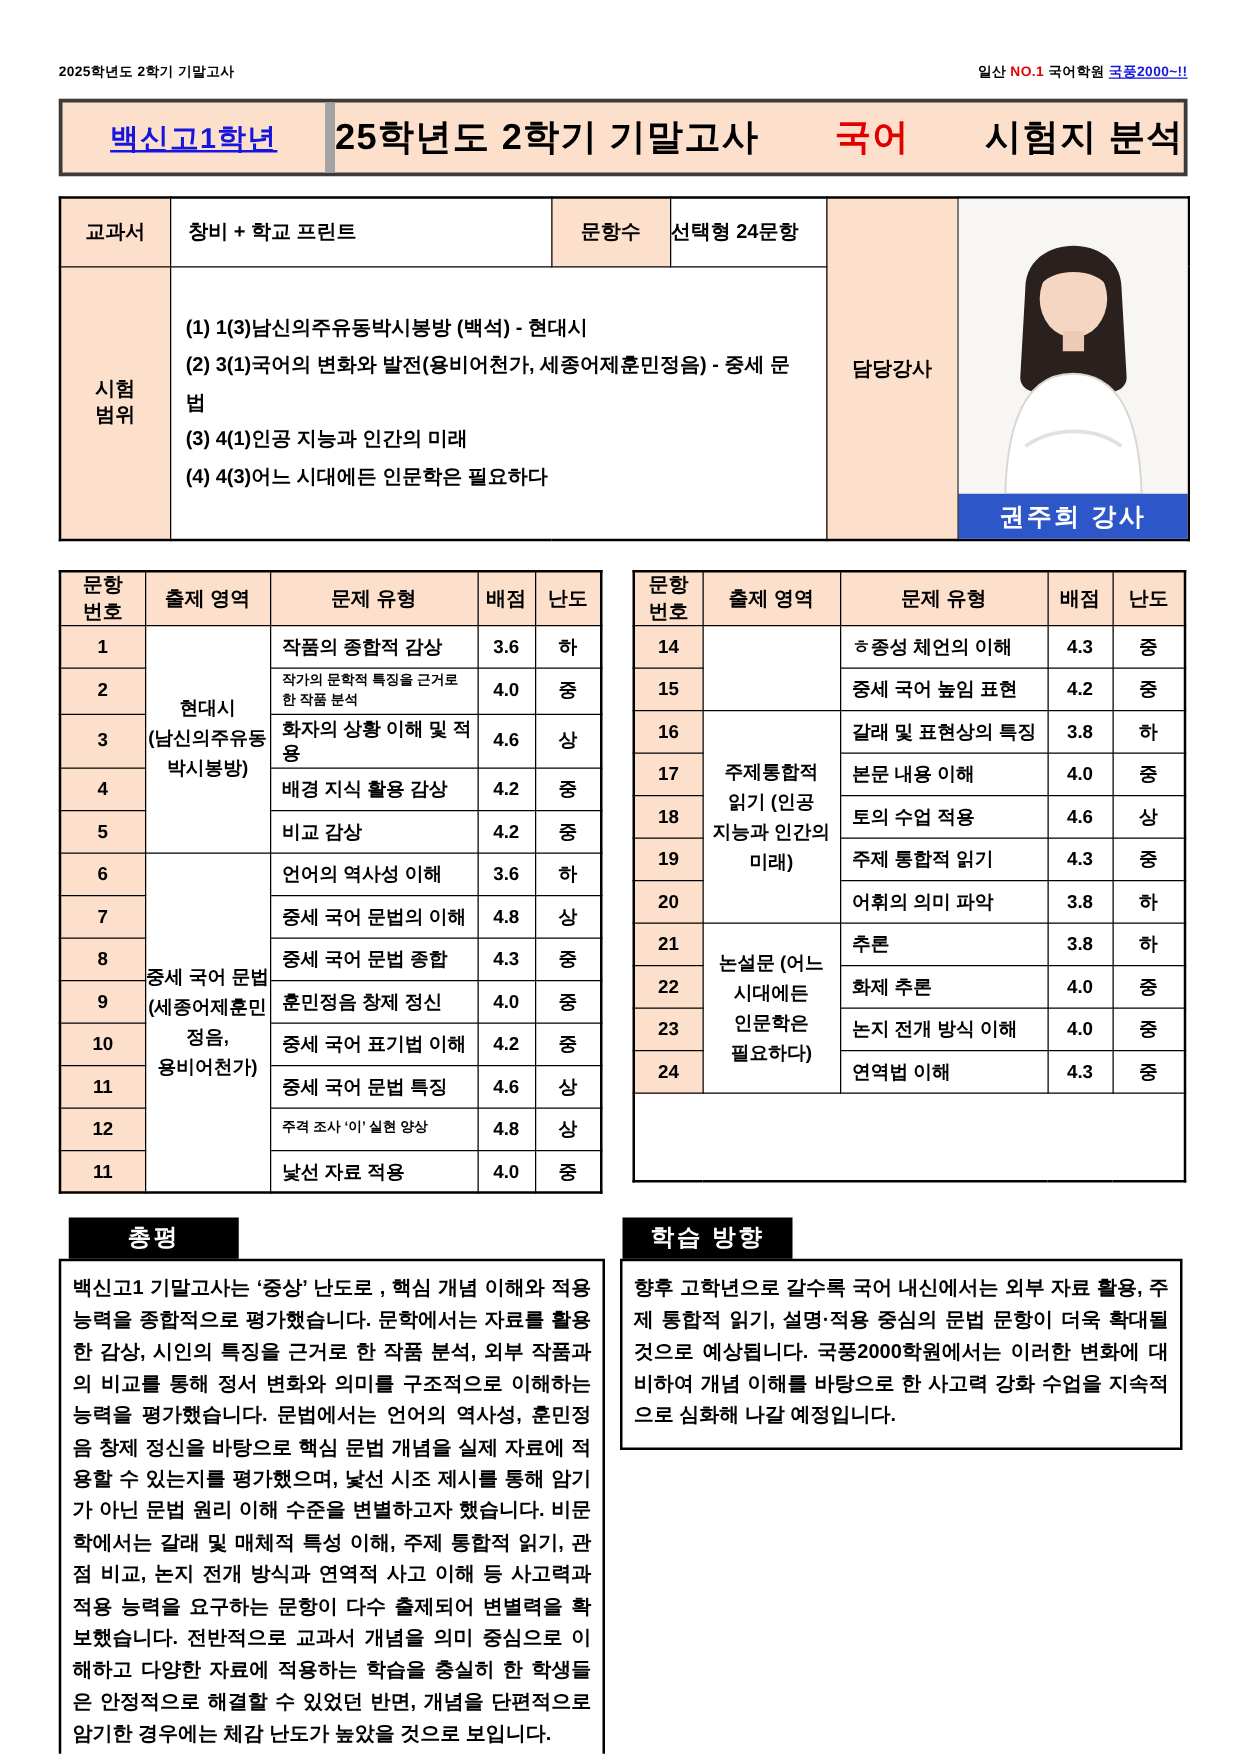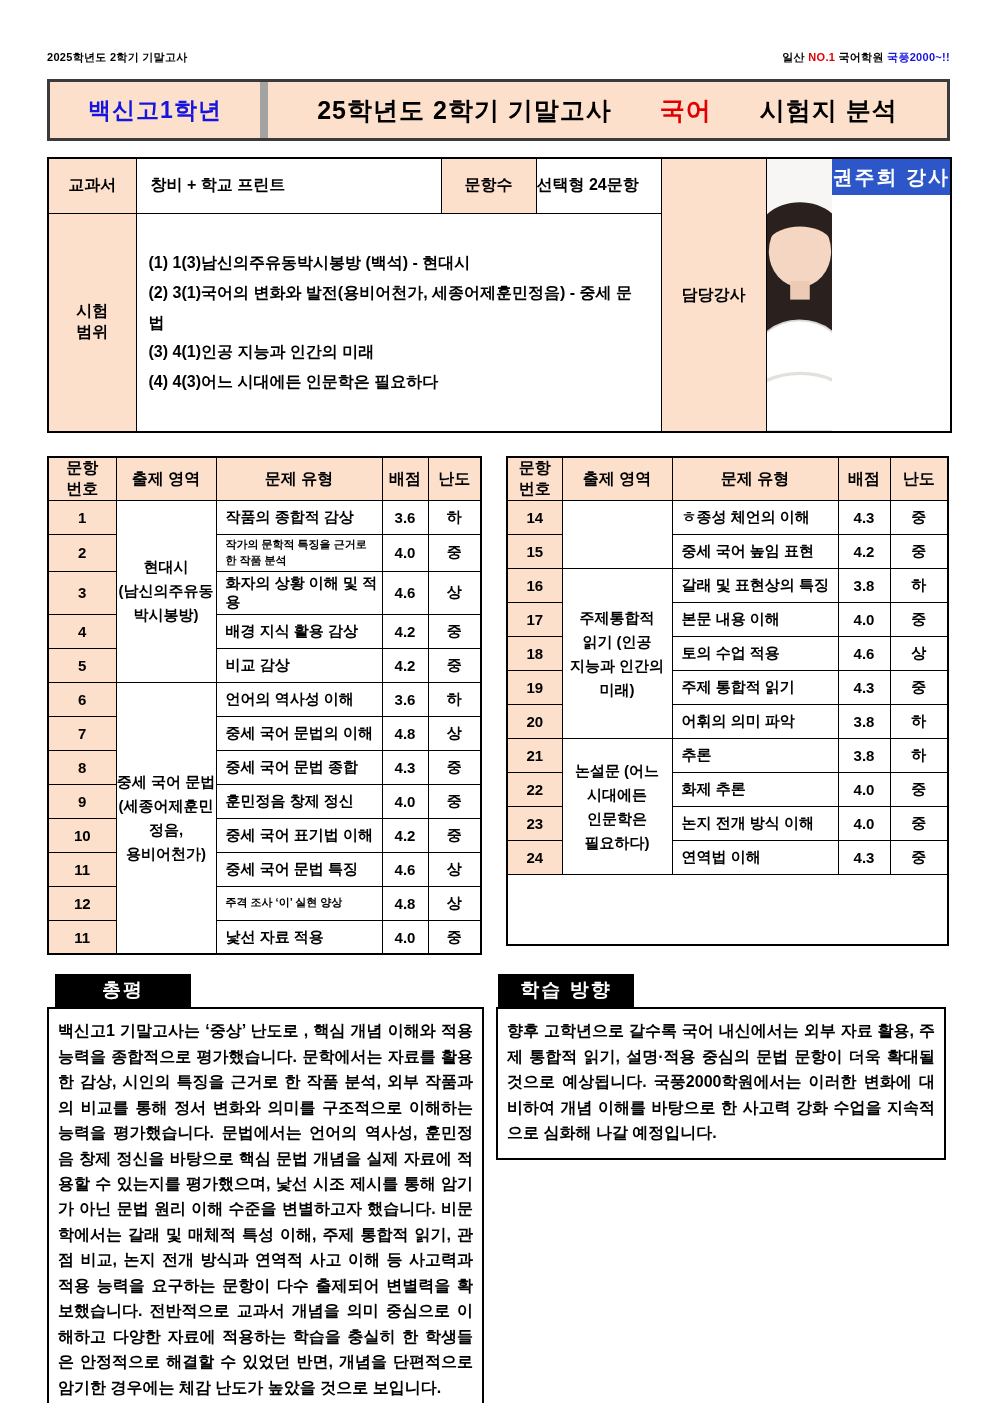--- a/index.html
+++ b/index.html
@@ -8,51 +8,51 @@
     width: 992px; height: 1403px;
     font-family: "Liberation Sans", sans-serif;
     font-weight: 700; color: #000;
     position: relative; overflow: hidden;
   }
   .page { padding: 50px 42px 0 47px; }
 
   
   .top-row { display: flex; justify-content: space-between; align-items: flex-start; font-size: 11px; letter-spacing: 0.3px; }
   .red  { color: #e00000; }
-  .blue { color: #1515dd; }
+  .blue { color: #1515dd; text-decoration: underline; }
 
   
   .title-bar {
     margin-top: 14px; height: 62px;
     border: 3px solid #3b3b3b; background: #fce0cc;
     display: flex; align-items: stretch;
   }
   .title-grade {
     width: 218px; border-right: 8px solid #a3a3a3;
     display: flex; align-items: center; justify-content: center;
     font-size: 23px; letter-spacing: 1px;
   }
   .title-main {
-    flex: 1; display: flex; align-items: center; justify-content: center;
-    font-size: 25px; letter-spacing: 1px; gap: 48px;
+    flex: 1; display: flex; align-items: center; justify-content: space-between;
+    font-size: 29px; letter-spacing: 1px; gap: 48px;
   }
 
   
   .info-table { margin-top: 16px; border-collapse: collapse; border: 2px solid #000; table-layout: fixed; width: 903px; }
   .info-table td { border: 1.5px solid #000; font-size: 16px; vertical-align: middle; }
   .info-table td.label { background: #fce0cc; text-align: center; }
   .row-top { height: 55px; }
   .row-scope { height: 217px; }
   .scope-cell { padding: 10px 24px 10px 12px; font-size: 15px; vertical-align: middle; }
   .scope-cell div { line-height: 1.85; }
   .val-textbook { padding-left: 14px; }
   .val-count { text-align: left; }
   .preline { white-space: pre-line; }
   .photo-cell { padding: 0; background: #fff; }
-  .photo-wrap { display: flex; flex-direction: row; height: 272px; }
+  .photo-wrap { display: flex; flex-direction: column; height: 272px; }
   .photo-area { flex: 1; overflow: hidden; background: #f7f6f4; }
   .photo-area svg { display: block; width: 100%; height: 100%; }
   .nameplate {
     height: 36px; background: #2d57c8; color: #fff;
     display: flex; align-items: center; justify-content: center;
     font-size: 20px; letter-spacing: 2px;
   }
 
   
   .tables-row { margin-top: 23px; display: flex; gap: 24px; }

